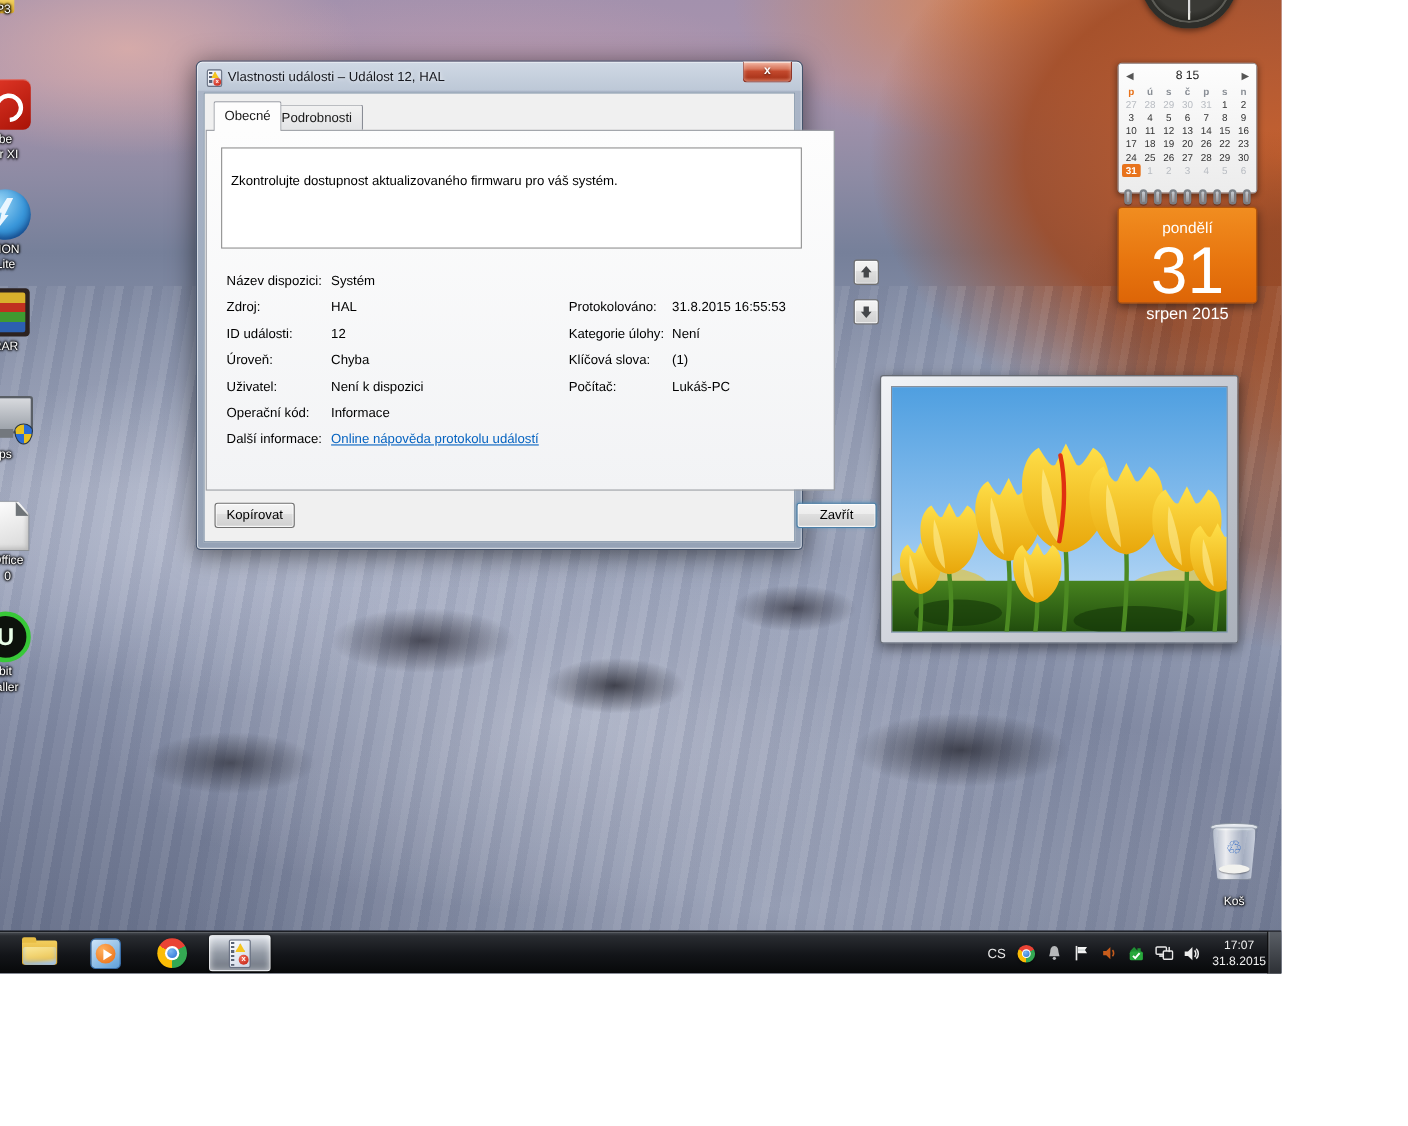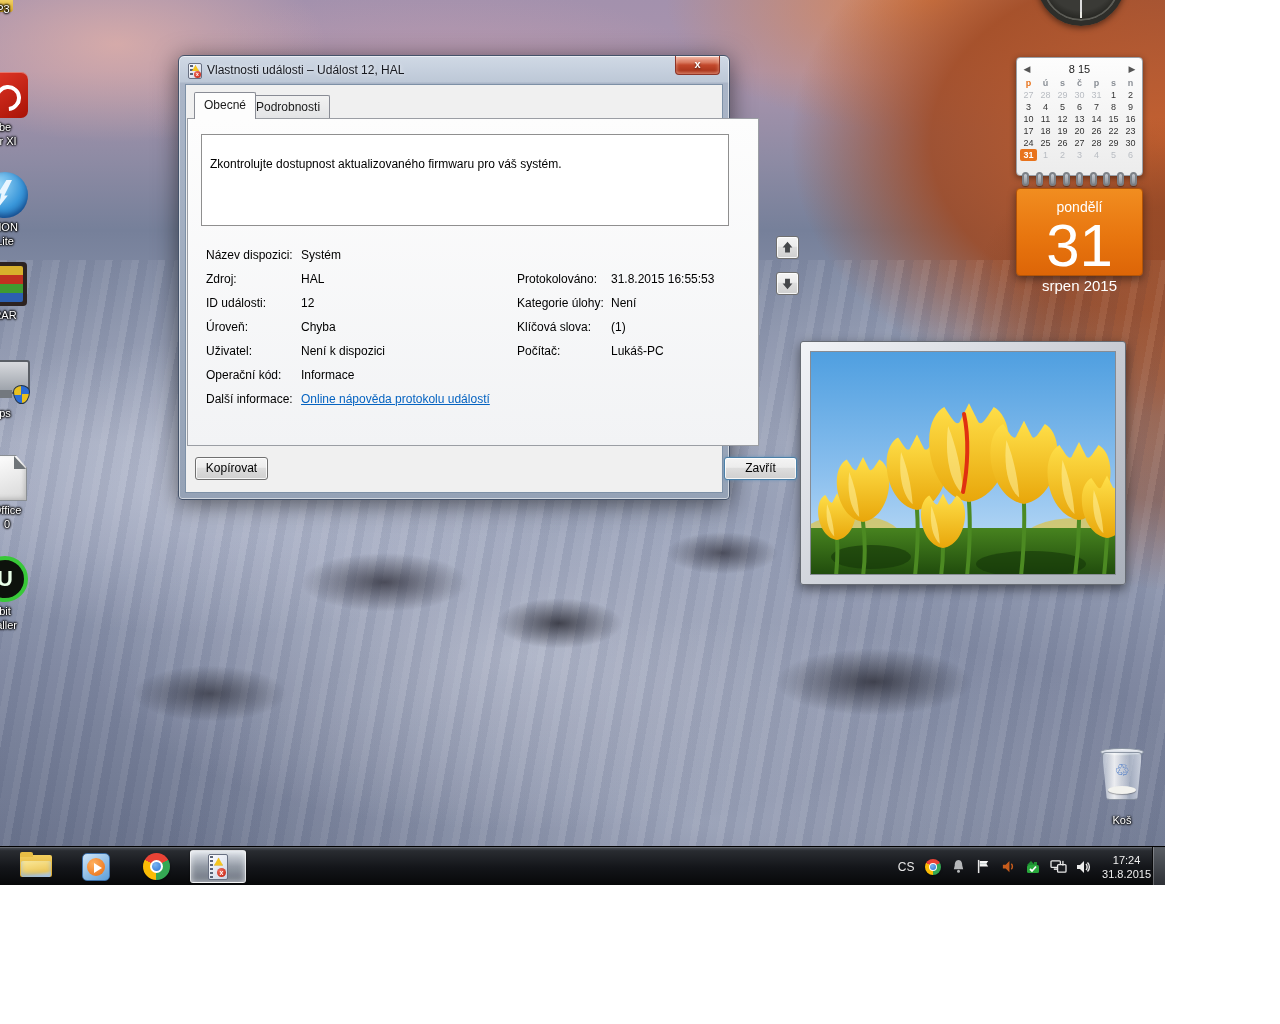--- a/index.html
+++ b/index.html
@@ -497,19 +497,19 @@
             <rect x="13" y="2" width="1.4" height="5" fill="#e8e8e8"></rect>
           </svg>
       </span>
       <span class="tray-item">
         <svg width="16" height="16" viewBox="0 0 16 16">
             <path d="M2 6 H5 L9 2 V14 L5 10 H2 Z" fill="#ececec"></path>
             <path d="M11 5 C12.5 6.5 12.5 9.5 11 11 M12.5 3.5 C15 6 15 10 12.5 12.5" stroke="#ececec" stroke-width="1.4" fill="none"></path>
           </svg>
       </span>
       <span class="tray-clock">
-        <div>17:24</div>
+        <div>17:07</div>
         <div>31.8.2015</div>
       </span>
     </div>
     <div class="show-desktop"></div>
   </div>
 </div>
 
 </body></html>

